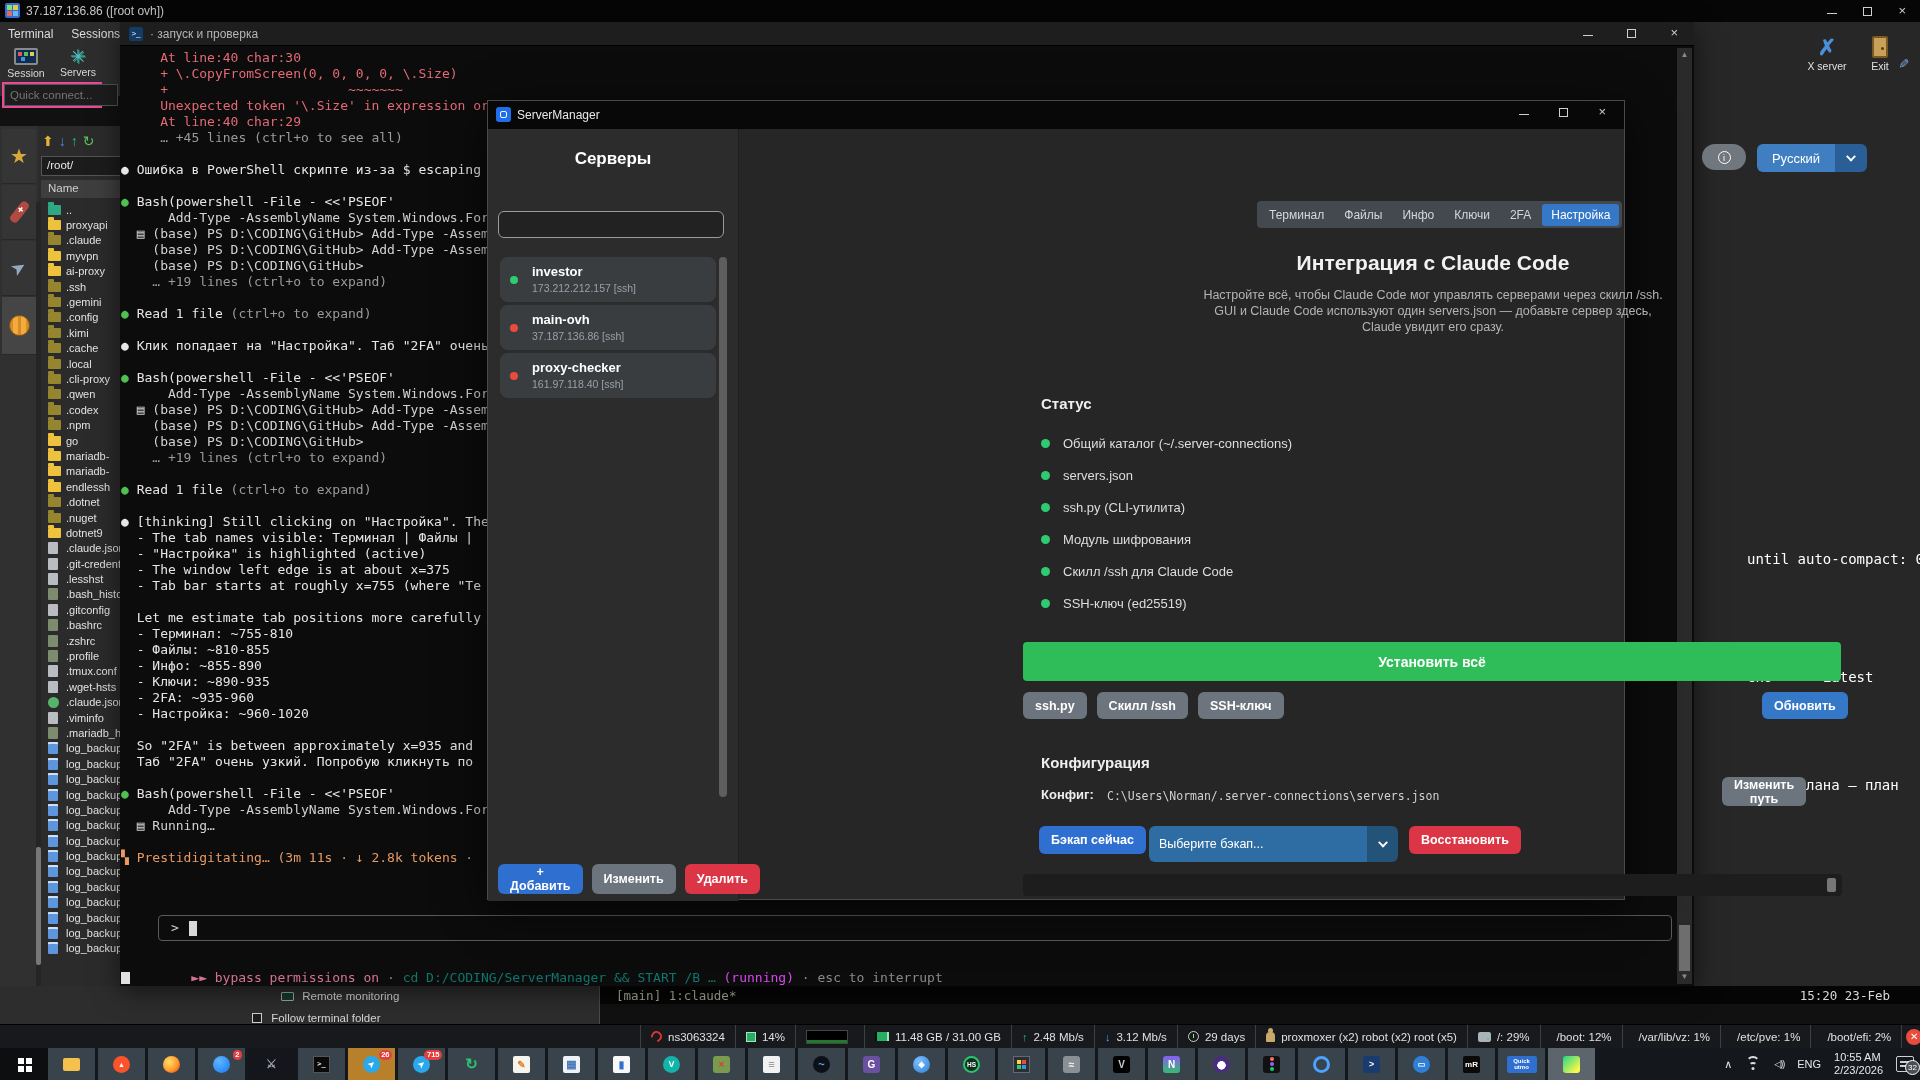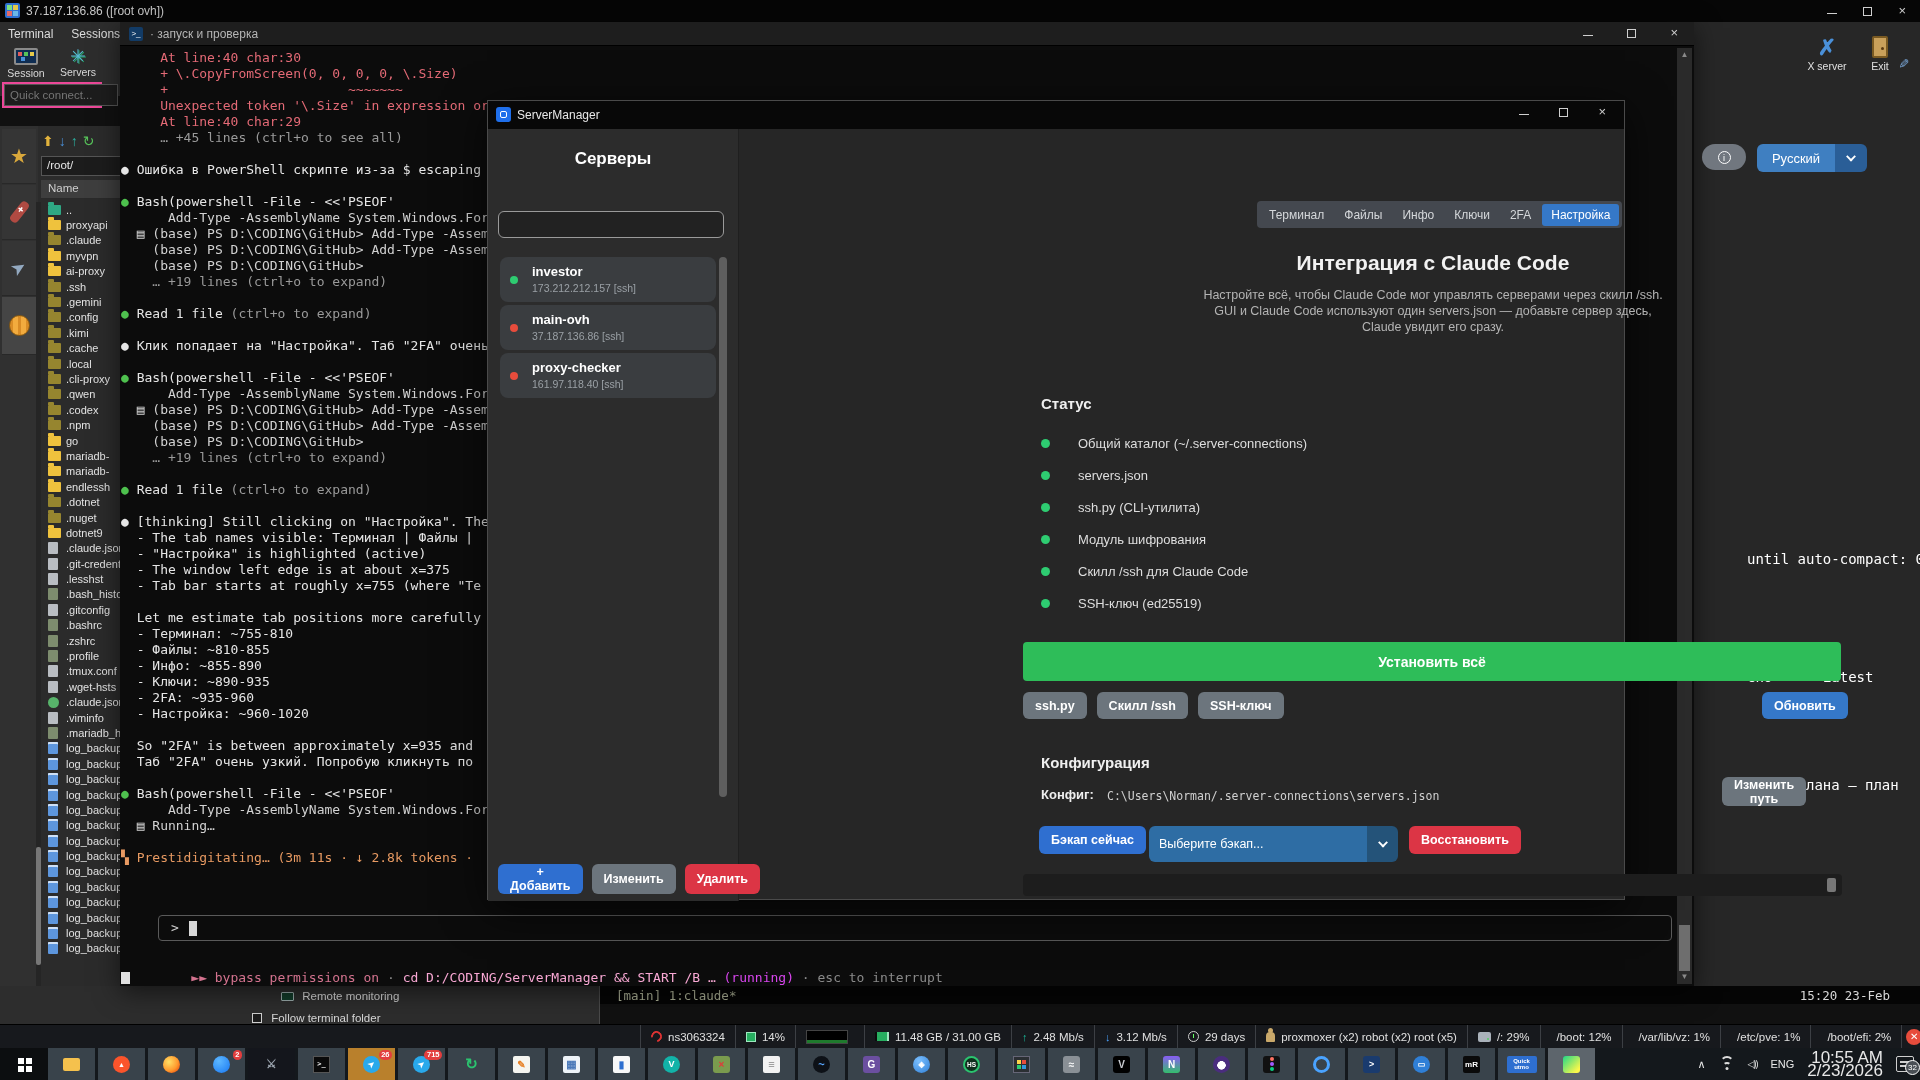--- a/index.html
+++ b/index.html
@@ -83,21 +83,21 @@
   #term .tbar .ttext{position:absolute;left:30px;top:5px;color:#b5b5b5;font-size:12px}
   #term .tbar .winbtns{gap:34px;right:16px}
   #term-lines{position:absolute;left:1px;top:28px;width:1545px;overflow:hidden}
   .tl{height:16px;font-size:13px;line-height:16px;white-space:pre;font-family:"DejaVu Sans Mono",monospace}
   .tl span.v-r{color:#e46a76}.tl span.v-w{color:#e6e6e6}.tl span.v-g{color:#4ec14e}
   .tl span.v-gr{color:#9a9a9a}.tl span.v-d{color:#d2d2d2}.tl span.v-o{color:#e89a62}
   #term-input{position:absolute;left:38px;top:893px;width:1514px;height:26px;border:1px solid #5a5a5a;border-radius:4px}
   #term-input .pr{position:absolute;left:12px;top:4px;color:#cfcfcf;font-size:13px}
   #term-input .cur{position:absolute;left:30px;top:5px;width:8px;height:15px;background:#d8d8d8}
   #term-status{position:absolute;left:40px;top:933px;font-size:13px;white-space:pre;font-family:"DejaVu Sans Mono",monospace}
-  #term-status .pink{color:#d4738f}#term-status .teal{color:#f9a8d4}
+  #term-status .pink{color:#d4738f}#term-status .teal{color:#0f766e}
   #term-status .wh{color:#d946ef}#term-status .gy{color:#8a8a8a}
   #term .shellcur{position:absolute;left:1px;top:950px;width:9px;height:12px;background:#e0e0e0}
   #term .sbar{position:absolute;right:2px;top:26px;width:15px;height:936px;background:#2a2a2a}
   #term .sbar .ar{position:absolute;left:0;width:15px;height:14px;color:#8a8a8a;font-size:8px;text-align:center;line-height:14px}
   #term .sbar .thumb{position:absolute;left:2px;top:877px;width:11px;height:46px;background:#6e6e6e}
 
   
   #sm{left:487px;top:100px;width:1138px;height:800px;background:#262626;border:1px solid #4a4a4a;box-shadow:0 10px 40px rgba(0,0,0,.65)}
   #sm .tbar{position:absolute;left:0;top:0;width:100%;height:28px;background:#080808}
   .smico{position:absolute;left:8px;top:6px;width:15px;height:15px;background:#1f6feb;border-radius:3px}
@@ -129,21 +129,21 @@
   .lang .chev{width:32px;background:#2a5e97;position:relative}
   .chevron{position:absolute;left:50%;top:50%;width:7px;height:7px;border-right:2px solid #fff;border-bottom:2px solid #fff;transform:translate(-50%,-70%) rotate(45deg)}
   #sm-tabs{position:absolute;left:518px;top:72px;height:27px;background:#44484f;border-radius:4px;display:flex;align-items:center;padding:0 3px;gap:2px}
   .tab{color:#d4d7da;font-size:12px;padding:4px 9px;border-radius:3px;cursor:pointer;white-space:nowrap}
   .tab.v-act{background:#3578c8;color:#fff}
   #sm-title{position:absolute;left:194px;top:122px;width:1000px;color:#f2f2f2;font-size:21px;font-weight:700}
   #sm-sub{position:absolute;left:194px;top:158px;width:1000px;text-align:center;color:#b4b4b4;font-size:12.5px;line-height:16px}
   #sm-sub{left:194px;width:1000px}
   .sechead{position:absolute;color:#efefef;font-size:15px;font-weight:700}
   #st-items{position:absolute;left:302px;top:298px}
-  .stitem{height:32px;display:flex;align-items:center;gap:28px}
+  .stitem{height:32px;display:flex;align-items:center;gap:13px}
   .stitem .gd{width:9px;height:9px;border-radius:50%;background:#2ecc71;flex:none}
   .stitem span{color:#dedede;font-size:13px}
   #install-btn{position:absolute;left:284px;top:513px;width:818px;height:39px;border-radius:4px;font-size:14px;font-weight:700}
   .chips{position:absolute;left:284px;top:563px;display:flex;gap:10px}
   .chips .btn{height:27px}
   #refresh-btn{position:absolute;left:1023px;top:563px;height:27px;background:#3578c8}
   #cfg-label{position:absolute;left:302px;top:658px;color:#eee;font-size:13px;font-weight:700}
   #cfg-path{position:absolute;left:368px;top:660px;color:#d0d0d0;font-size:11.5px}
   #chgpath-btn{position:absolute;left:983px;top:648px;height:29px}
   #backup-btn{position:absolute;left:300px;top:697px;height:28px}
@@ -220,21 +220,21 @@
   .v-mr .tch{background:#0a0a0a;border-radius:2px;font-size:8px}
   .v-qutmo .tch{background:#2e6fd0;border-radius:2px;font-size:6px;line-height:6.5px;white-space:pre;width:30px;text-align:center}
   .v-pycharm .tch{background:linear-gradient(135deg,#21d789,#fcf84a 85%);border-radius:3px}
   #tb-tray{margin-left:auto;display:flex;align-items:center;gap:13px;padding-right:6px;color:#e8e8e8;font-size:11px}
   .wifi{position:relative;width:16px;height:12px}
   .wifi b{position:absolute;left:50%;bottom:0;transform:translateX(-50%);border:2px solid #ddd;border-radius:50%;border-bottom-color:transparent;border-left-color:transparent;border-right-color:transparent}
   .wifi b:nth-child(1){width:14px;height:14px}
   .wifi b:nth-child(2){width:8px;height:8px}
   .wifi i{position:absolute;left:50%;bottom:0;transform:translateX(-50%);width:3px;height:3px;background:#ddd;border-radius:50%}
   .spk{font-size:9px;letter-spacing:-1px}
-  #tb-time{text-align:right;line-height:13px;font-size:17px}
+  #tb-time{text-align:left;line-height:13px;font-size:11px}
   .notif{position:relative;width:18px;height:16px;border:1px solid #cfcfcf;border-radius:2px}
   .notif i{position:absolute;left:3px;top:4px;width:9px;height:1.5px;background:#cfcfcf;box-shadow:0 4px 0 #cfcfcf}
   .notif .nb{position:absolute;right:-7px;bottom:-4px;width:15px;height:15px;background:#4a4f55;border:1px solid #fff;border-radius:50%;color:#fff;font-size:8px;font-style:normal;text-align:center;line-height:14px}
 </style>
 </head>
 <body>
 
 <div class="abs" id="mx-titlebar">
   <span class="mxico"></span>
   <span class="ttl">37.187.136.86 ([root ovh])</span>

